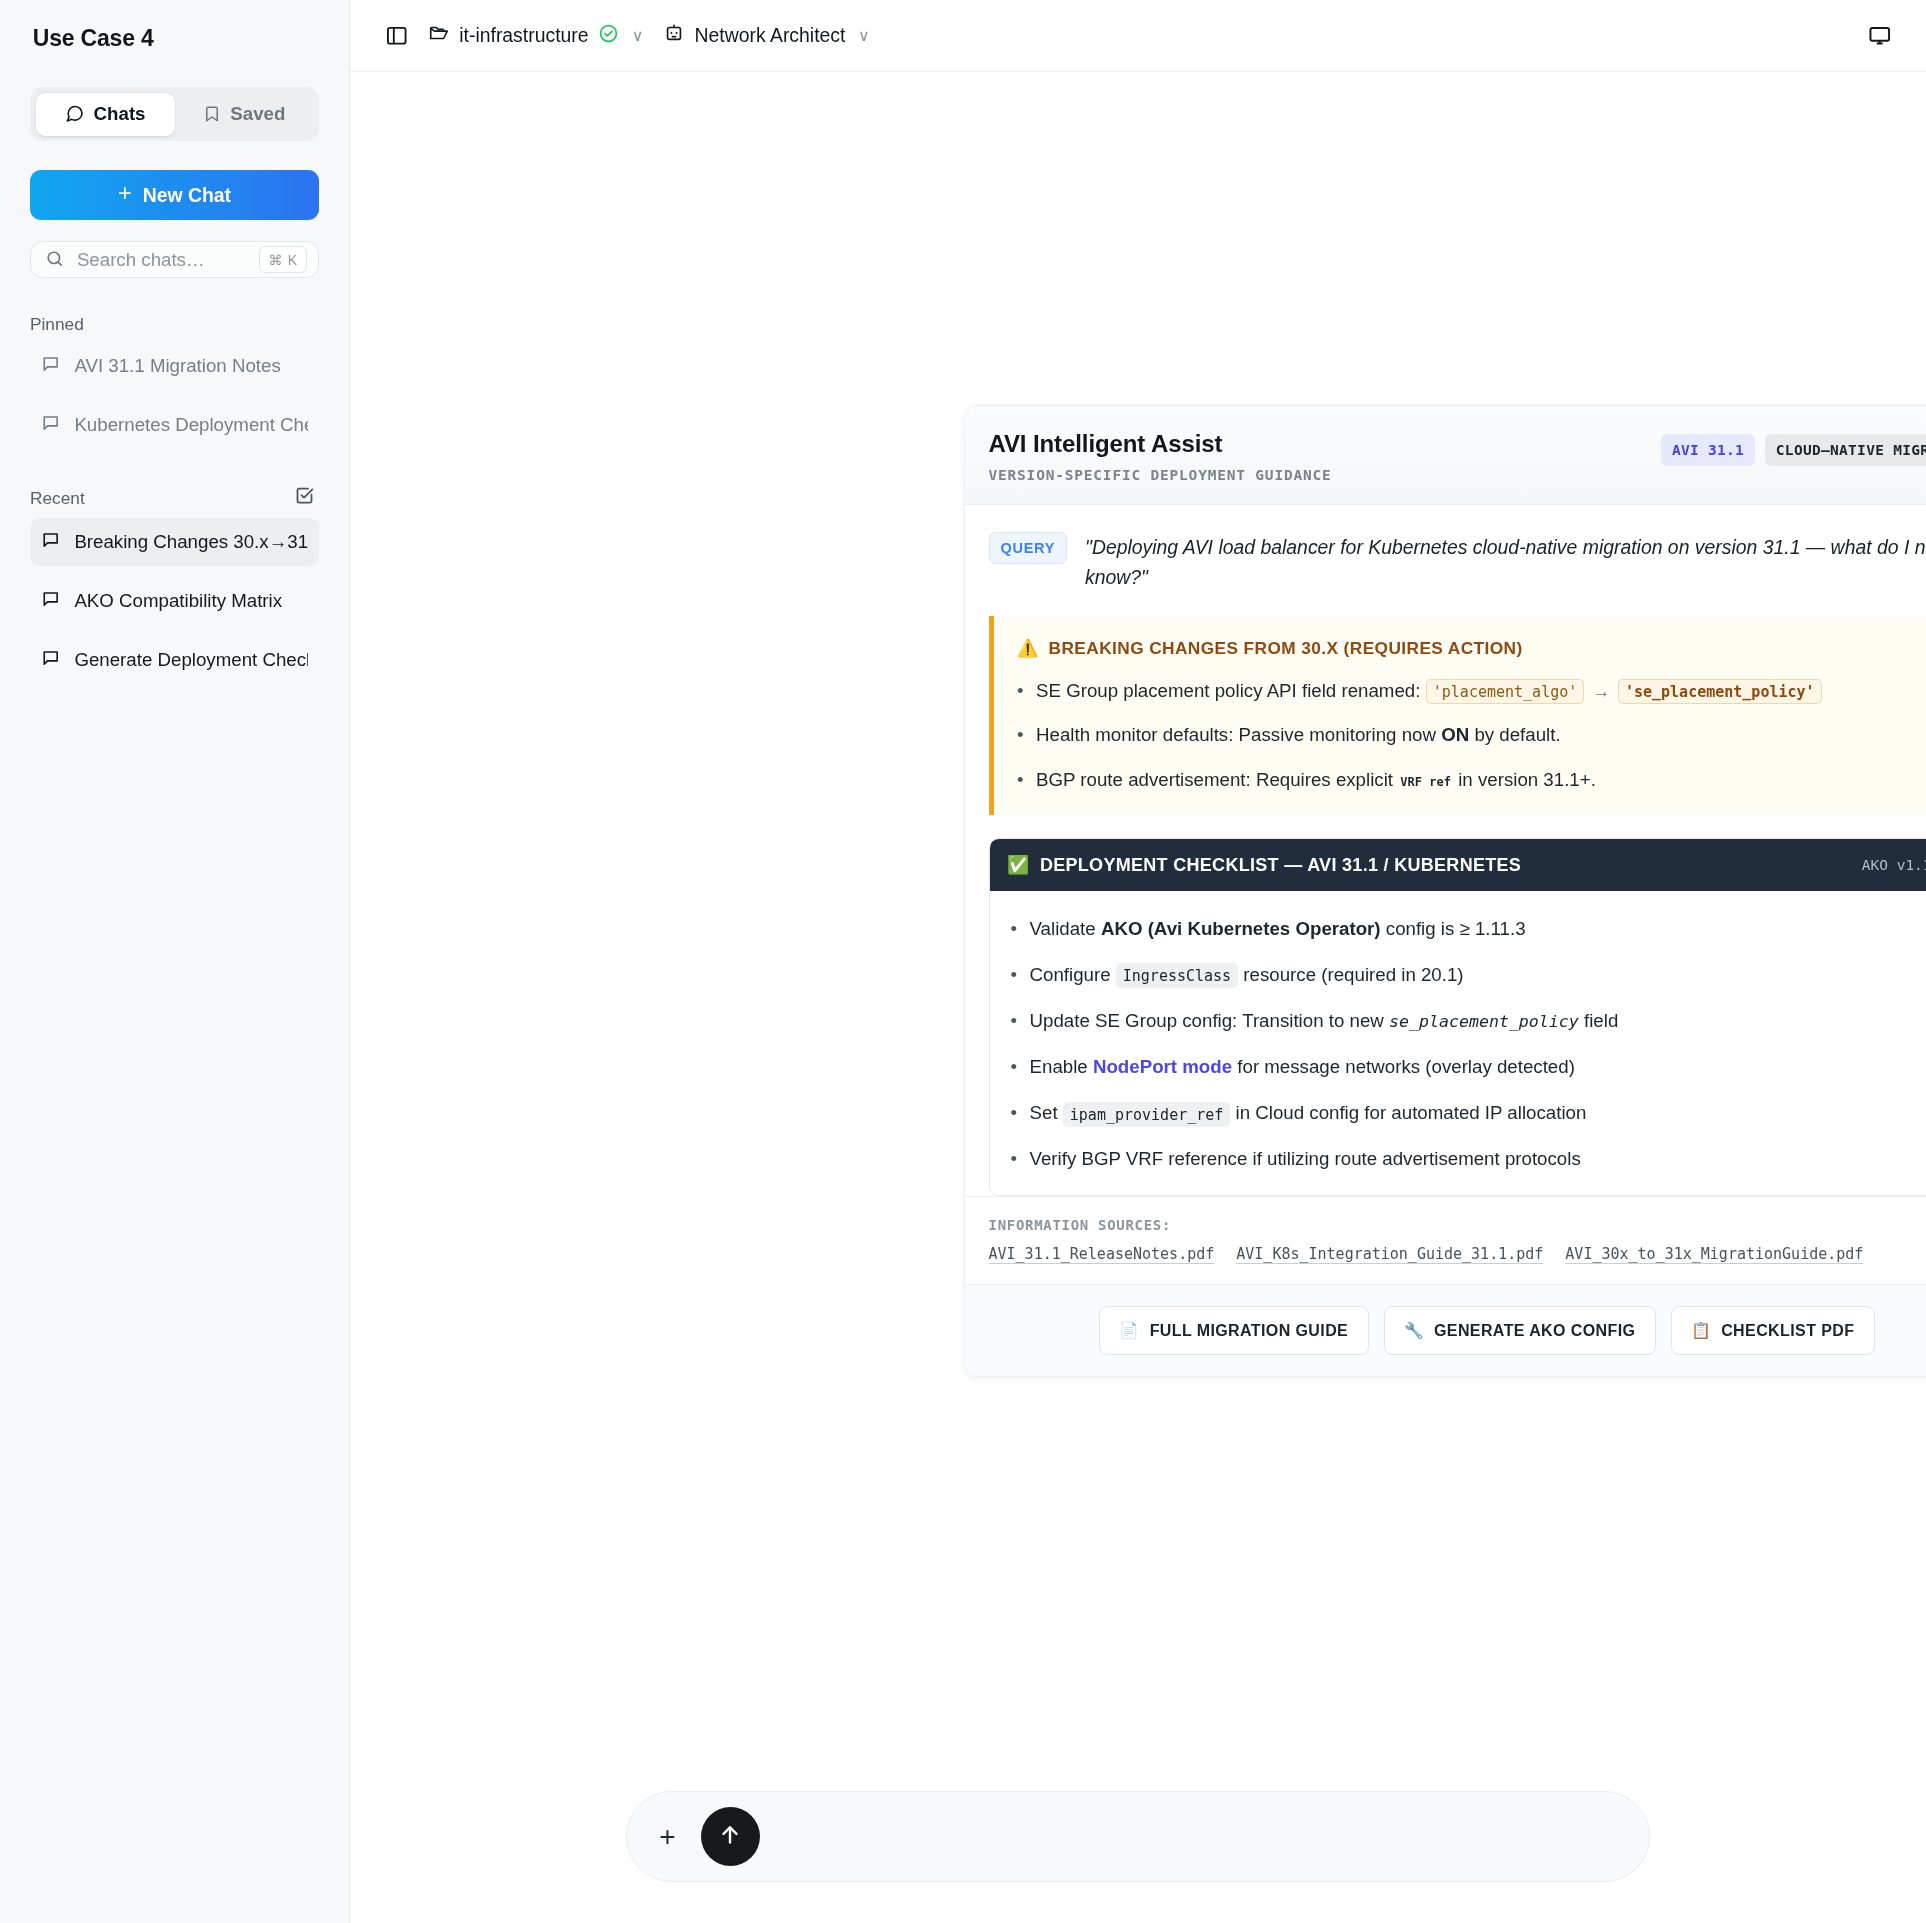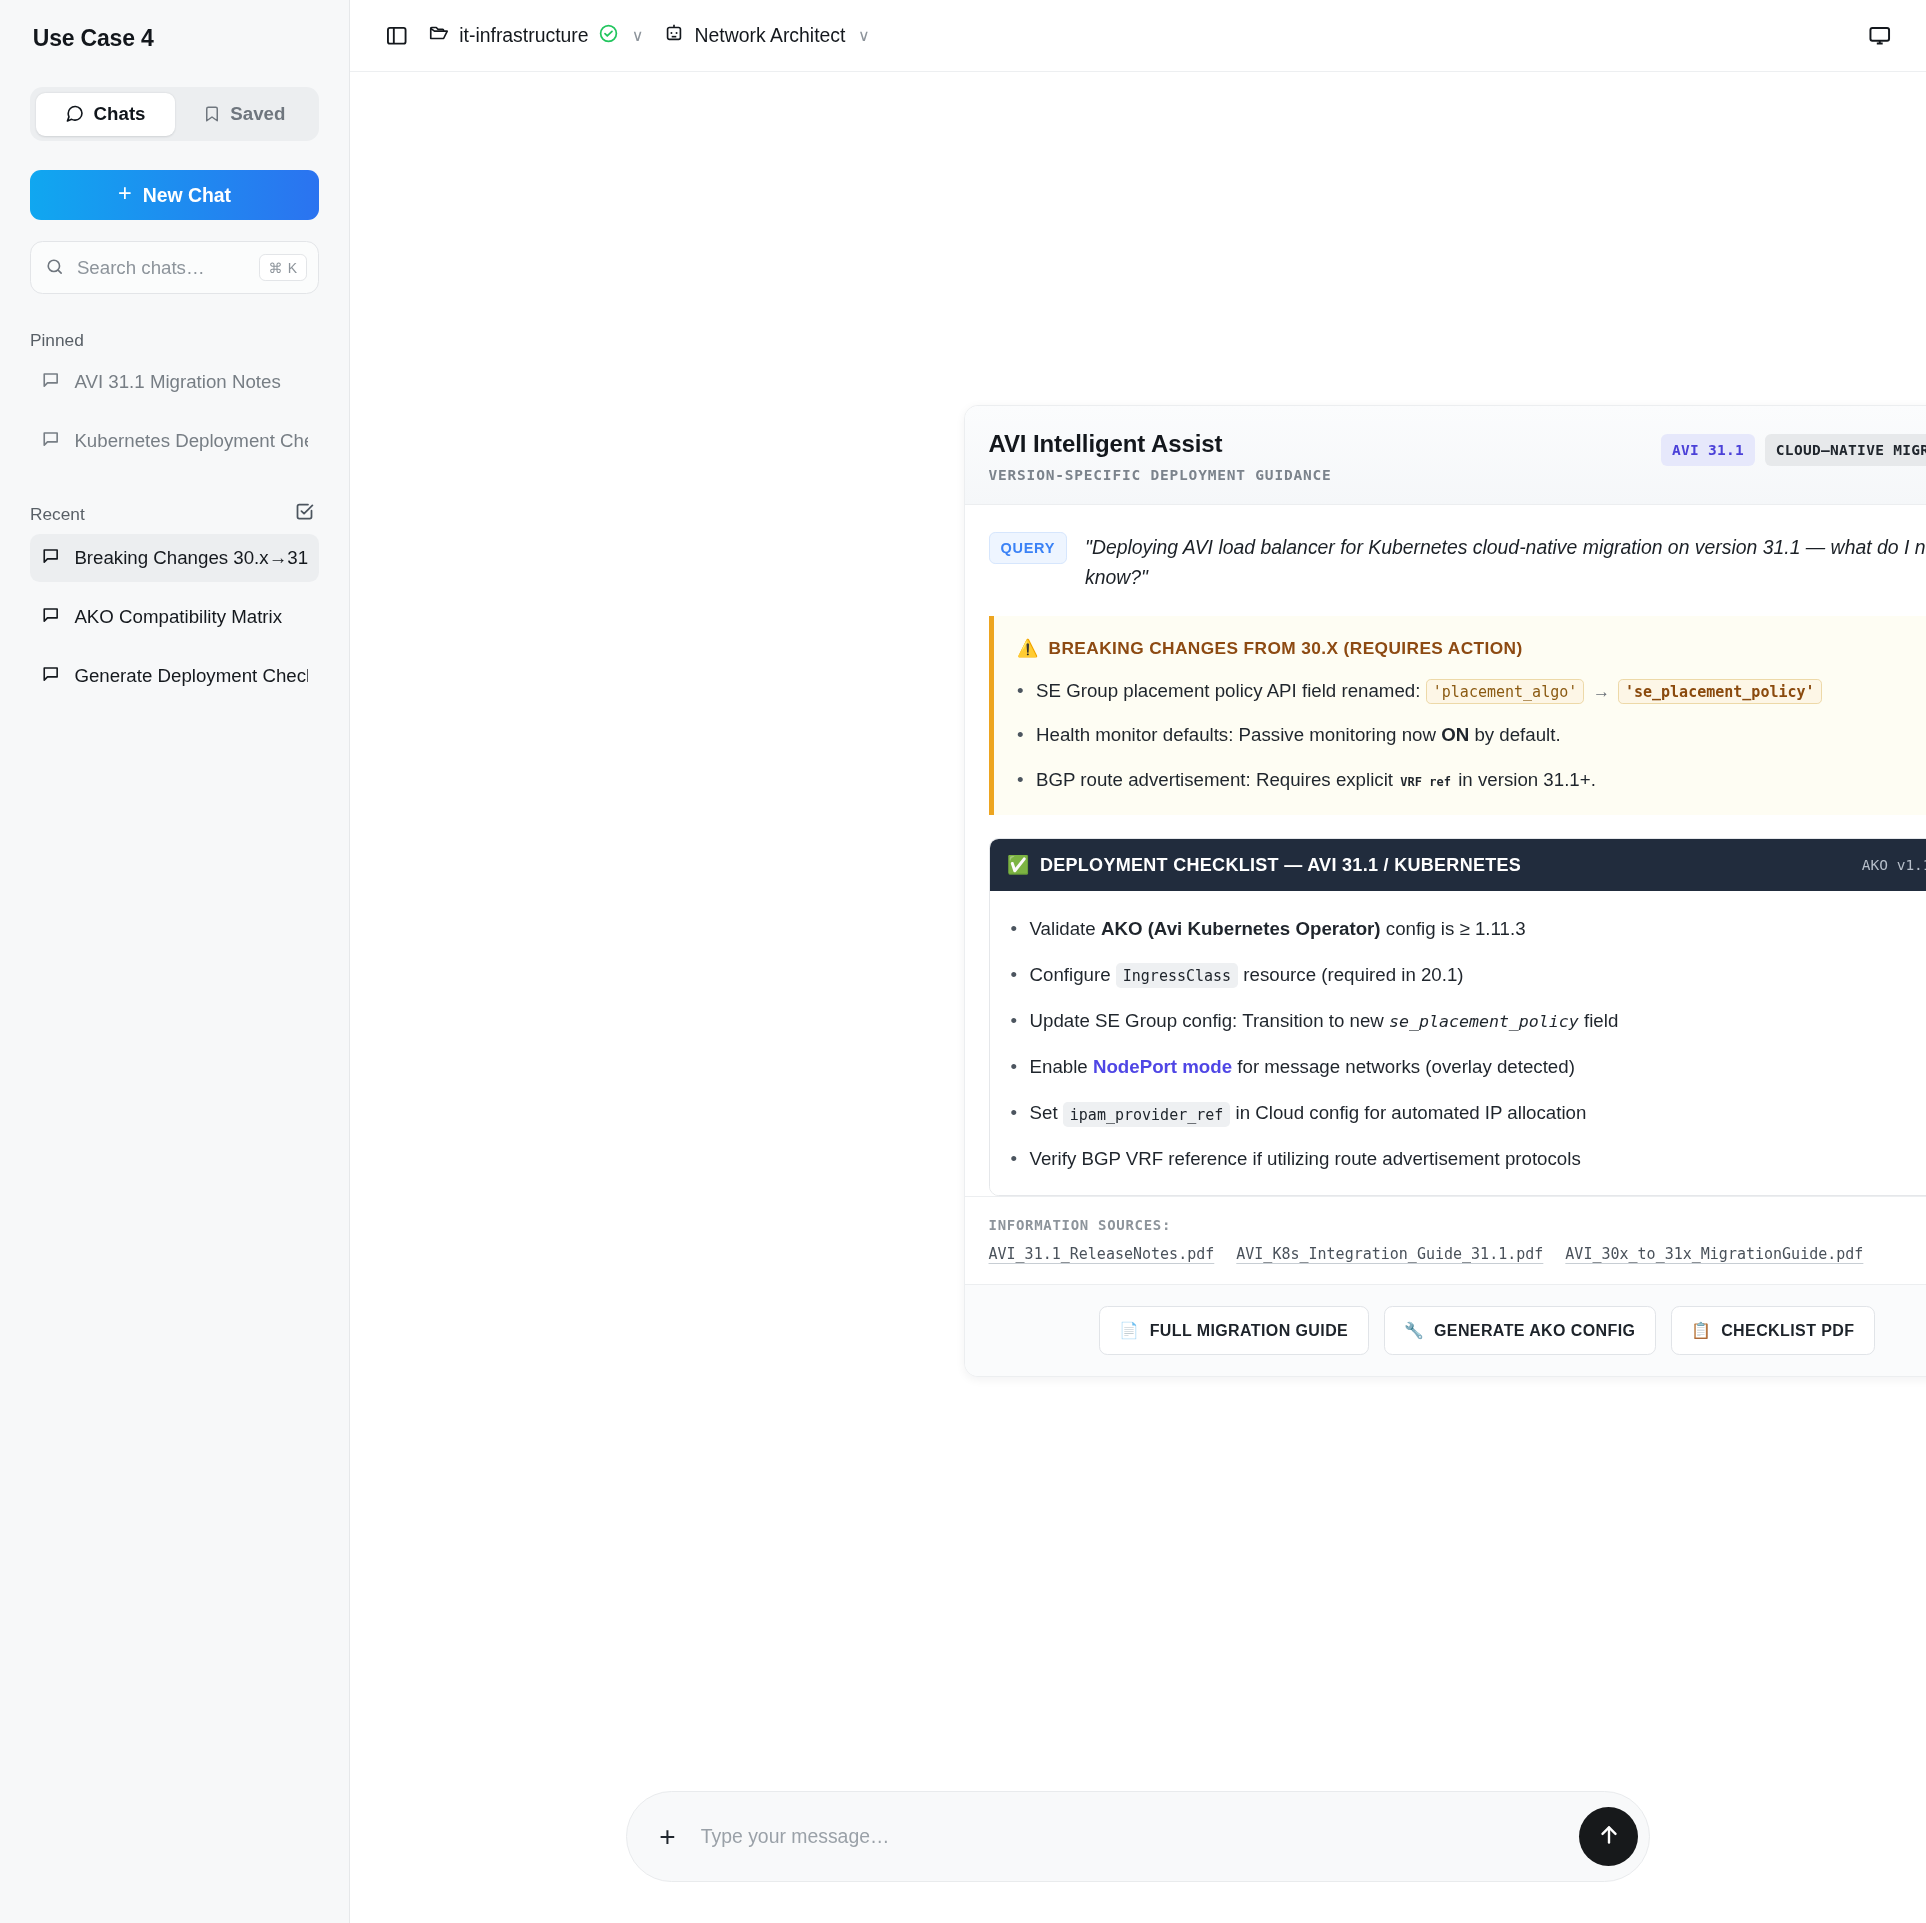--- a/index.html
+++ b/index.html
@@ -56,21 +56,21 @@
     background: linear-gradient(90deg,#10a7f0 0%, #2b73f0 100%);
     color: #fff; font-size: 19.4px; font-weight: 700;
     display: flex; align-items: center; justify-content: center; gap: 11px;
     cursor: pointer;
     font-family: "Liberation Sans", sans-serif;
   }
   .newchat .plus { font-size: 23.5px; font-weight: 400; line-height: 1; margin-top:-2.1px;}
 
   .search {
     margin-top: 21px;
-    height: 53px; width: 100%;
+    height: 37px; width: 100%;
     border: 1.4px solid #e3e5e8; border-radius: 12.5px;
     background: #fbfcfc;
     display: flex; align-items: center; gap: 12.5px;
     padding: 0 11px 0 14px;
   }
   .search .ph { flex: 1; font-size: 18.7px; color: #8d949b; }
   .kbd {
     border: 1.4px solid #e3e5e8; border-radius: 6.2px;
     background: #fff; color: #8d949b;
     font-size: 14px; padding: 4.8px 8.3px; letter-spacing: 0.7px;
@@ -592,21 +592,20 @@
             <span>CHECKLIST PDF</span>
           </button>
         </div>
 
       </article>
     </div>
 
     <div class="composer-wrap">
       <div class="composer">
         <span class="plusbtn">+</span>
-        <span class="ph">Type your message…</span>
         <button class="sendbtn">
           <span>
             <svg width="26" height="26" viewBox="0 0 24 24" fill="none" stroke="#ffffff" stroke-width="2.2" stroke-linecap="round" stroke-linejoin="round">
                 <path d="M12 19V5"></path>
                 <path d="M6 11l6-6 6 6"></path>
               </svg>
           </span>
         </button>
       </div>
     </div>

